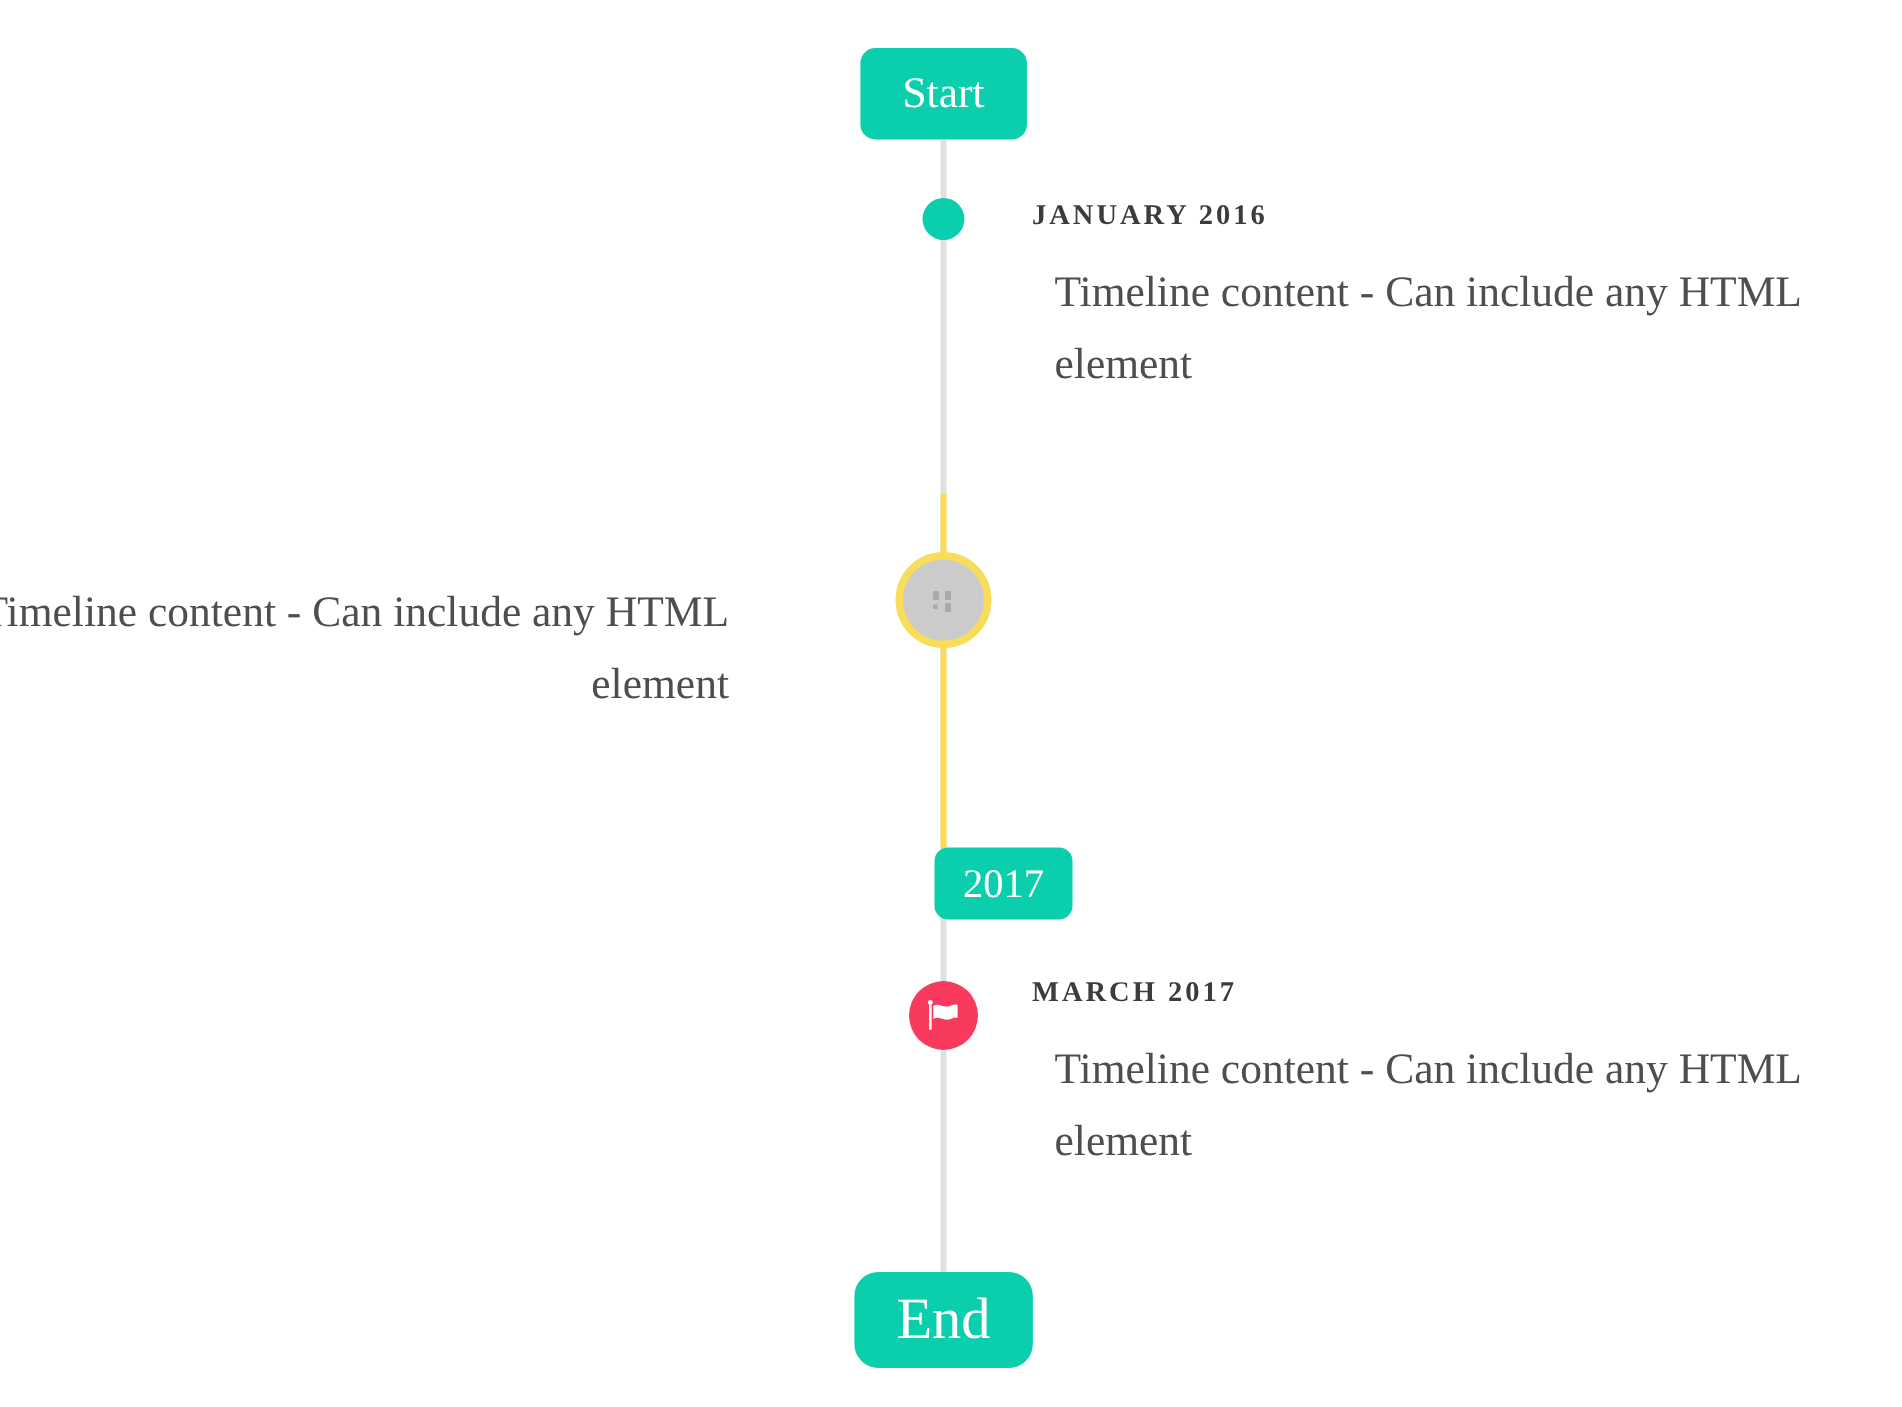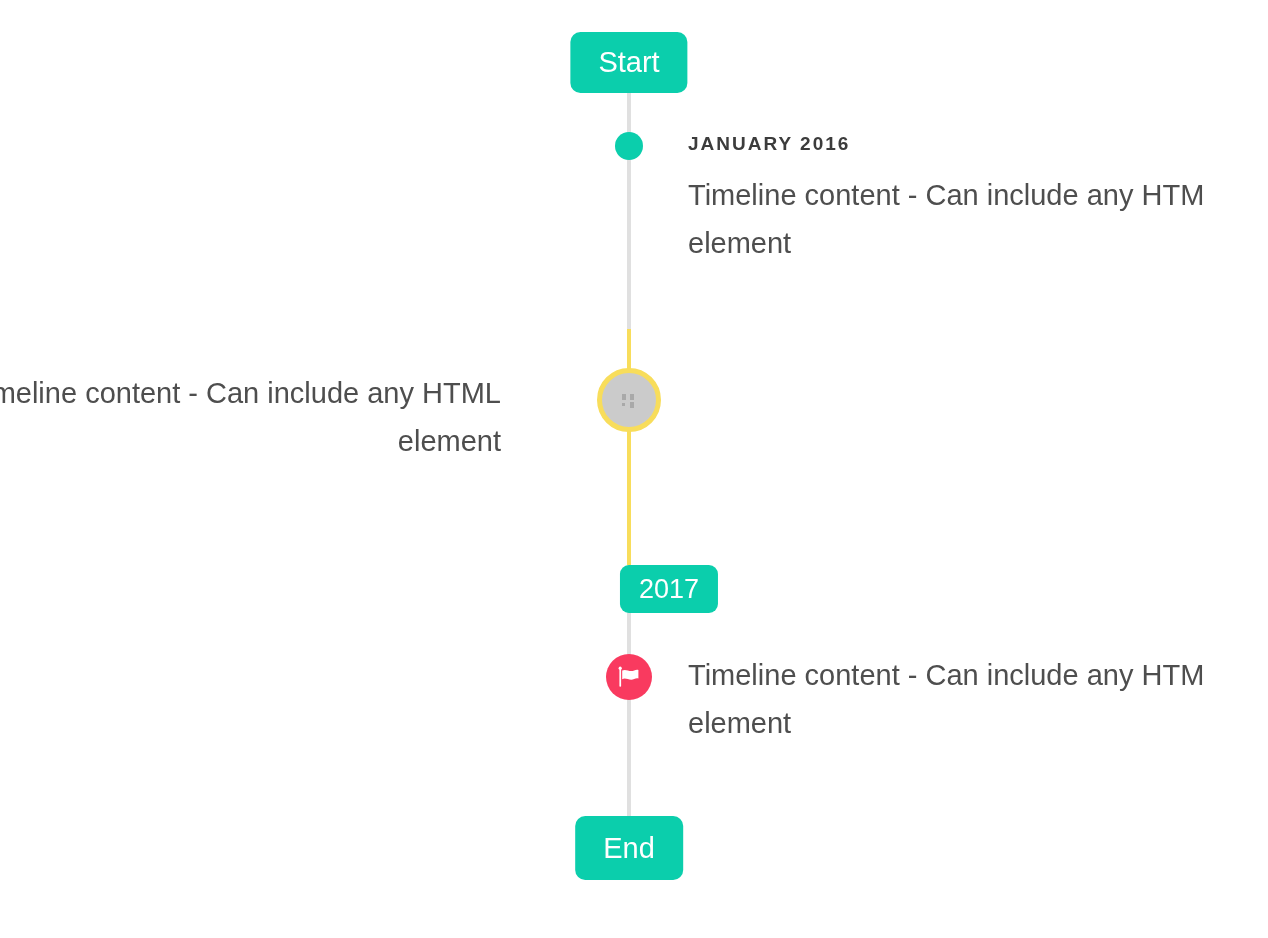--- a/index.html
+++ b/index.html
@@ -7,20 +7,21 @@
     padding: 0;
     background: #ffffff;
     font-family: "Liberation Sans", "DejaVu Sans", sans-serif;
   }
   .canvas {
     position: relative;
     width: 1204px;
     height: 938px;
     background: #ffffff;
     overflow: hidden;
+    font-family: Liberation Serif, serif;
   }
 
   
   .line-base {
     position: absolute;
     left: 627px;
     top: 93px;
     width: 4px;
     height: 755px;
     background: var(--line_gray, #e0e0e0);
@@ -51,25 +52,26 @@
     font-family: inherit;
   }
   .pill.start {
     top: 32px;
     height: 61px;
     line-height: 61px;
     padding: 0 28px;
     font-size: 29px;
   }
   .pill.end {
-    top: 816px;
+    top: 848px;
     height: 64px;
     line-height: 64px;
     padding: 0 28px;
-    font-size: 29px;
+    font-size: 39px;
+    border-radius: 16px;
   }
   .pill.year {
     top: 565px;
     height: 48px;
     line-height: 48px;
     padding: 0 19px;
     font-size: 27px;
     border-radius: 9px;
     margin-left: 40px;
   }
@@ -129,21 +131,21 @@
     font-size: 19px;
     font-weight: bold;
     letter-spacing: 2px;
     color: var(--heading, #3c3c3c);
     margin: 0 0 16px 0;
   }
   .entry-content {
     font-size: 29px;
     line-height: 48px;
     color: var(--body, #4e4e4e);
-    margin: 0;
+    margin: 15px;
     font-weight: 400;
   }
   .entry.january  { top: 133px; }
   .entry.february { top: 369px; }
   .entry.march    { top: 651px; }
 </style>
 </head>
 <body>
 
 <div class="canvas">
@@ -174,18 +176,19 @@
   <div class="pill year">2017</div>
 
   <div class="marker flag-circle">
     <svg class="flag-svg" viewBox="0 0 22 22" xmlns="http://www.w3.org/2000/svg">
       <circle cx="2.2" cy="2.2" r="1.6" fill="#ffffff"></circle>
       <rect x="1.4" y="2.2" width="1.7" height="18.5" rx="0.8" fill="#ffffff"></rect>
       <path d="M4.2 4.6 C 8.0 2.2, 11.5 6.8, 16.2 4.4 C 17.6 3.7, 19.2 3.4, 20.4 3.9 L 20.4 12.6 C 19.2 12.1, 17.6 12.4, 16.2 13.1 C 11.5 15.5, 8.0 10.9, 4.2 13.3 Z" fill="#ffffff"></path>
     </svg>
   </div>
   <div class="entry right march">
+    <div class="entry-date">MARCH 2017</div>
     <div class="entry-content">Timeline content - Can include any HTML element</div>
   </div>
 
   <button class="pill end">End</button>
 
 </div>
 
 </body></html>

